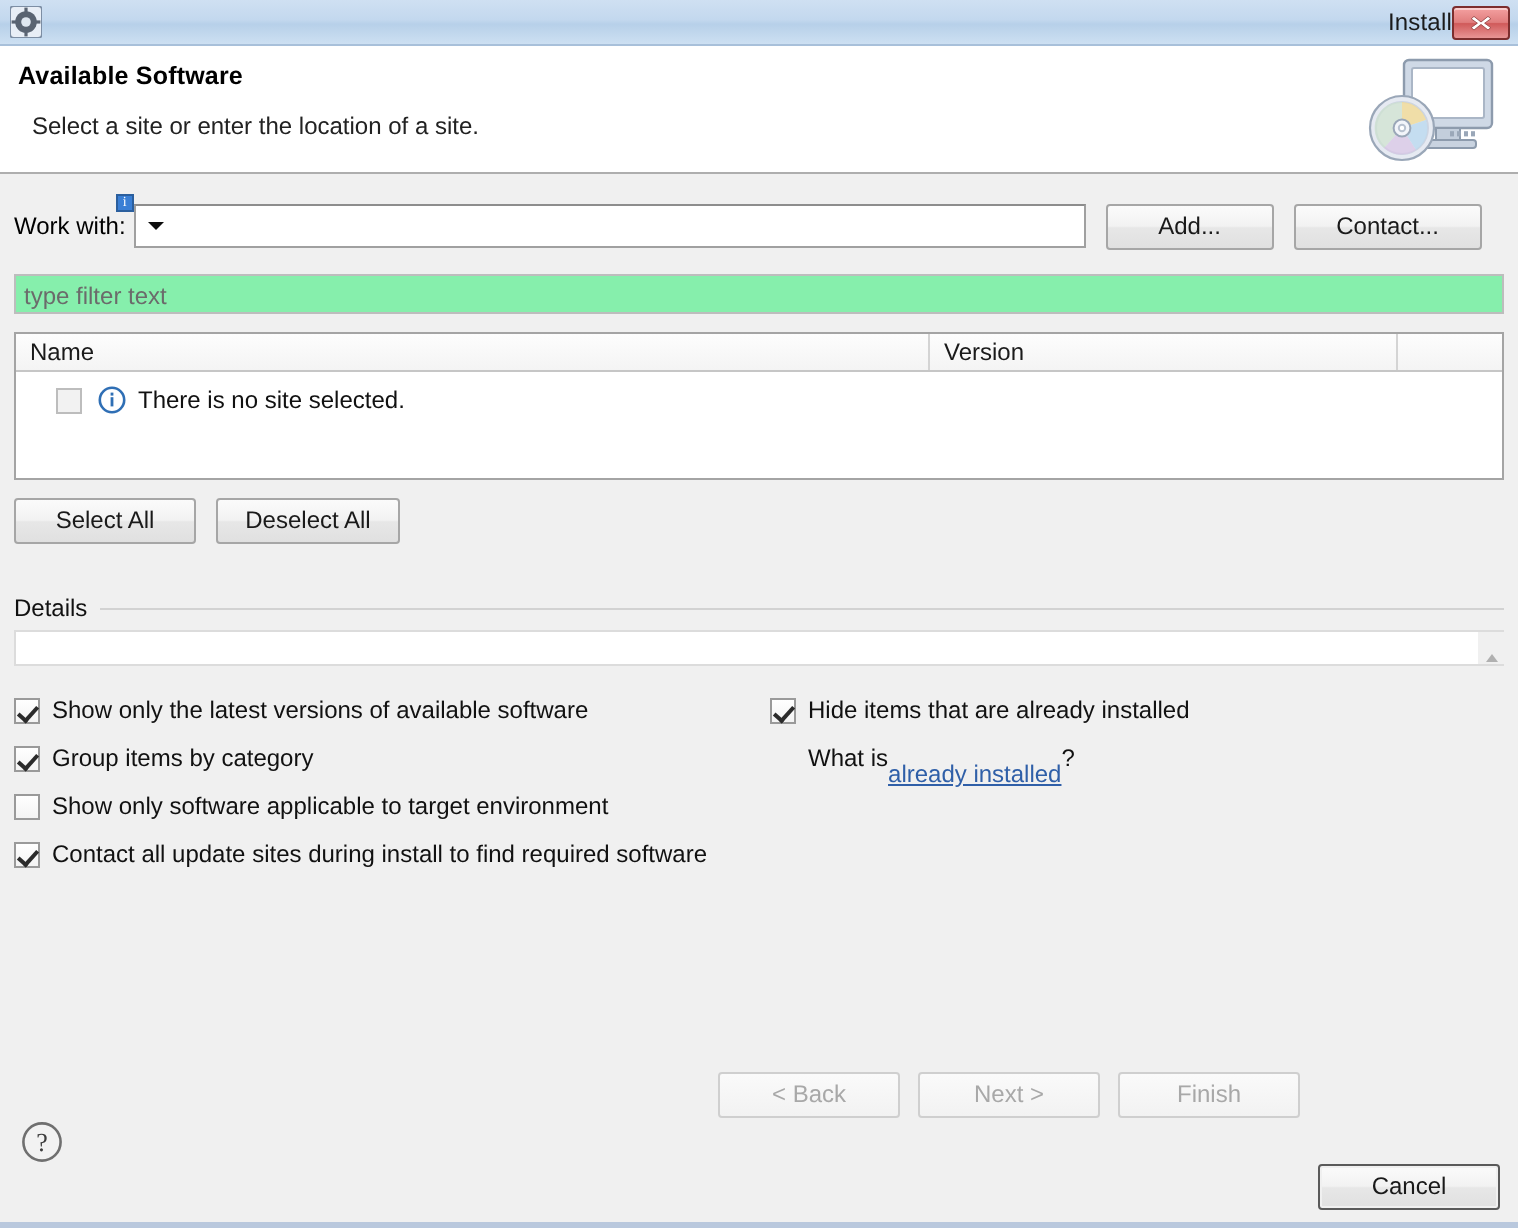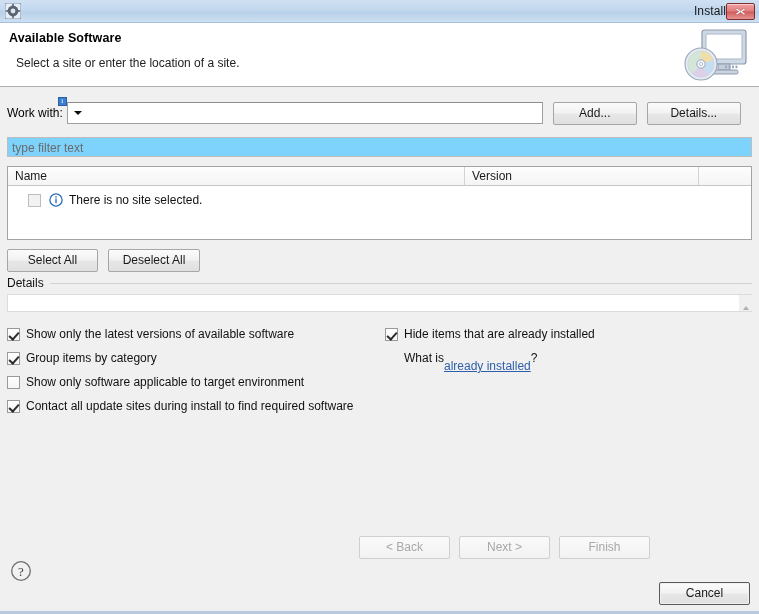--- a/index.html
+++ b/index.html
@@ -188,21 +188,21 @@
     box-shadow: 0 0 0 1px #f0f0f0 inset;
     margin-top: 46px;
   }
   .btn-add { margin-left: 10px; flex: 0 0 84px; }
   .btn-manage { margin-left: 10px; flex: 0 0 94px; }
 
   .filter-input {
     margin-top: 13px;
     width: 745px;
     height: 20px;
-    background: #7dd3fc;
+    background: #86efac;
     border: 1px solid #bdbdbd;
     font-size: 12px;
     color: #6b6b6b;
     padding: 1px 0 0 4px;
     line-height: 18px;
   }
 
   
   .table {
     margin-top: 9px;
@@ -258,21 +258,21 @@
   .row-selbtns {
     margin-top: 9px;
     display: flex;
     gap: 10px;
   }
   .btn-selall { flex: 0 0 91px; }
   .btn-deselall { flex: 0 0 92px; }
 
   
   .details-group {
-    margin-top: 3px;
+    margin-top: 24px;
     width: 745px;
     position: relative;
   }
   .details-head {
     display: flex;
     align-items: center;
     height: 16px;
   }
   .details-label {
     font-size: 12px;
@@ -438,21 +438,21 @@
       <span class="lbl-workwith">
         <span>Work with:</span>
         <span class="deco-info">i</span>
       </span>
       <div class="combo">
         <span class="combo-arrow">
           <span class="tri-down"></span>
         </span>
       </div>
       <button class="btn btn-add">Add...</button>
-      <button class="btn btn-manage">Details...</button>
+      <button class="btn btn-manage">Contact...</button>
     </div>
 
     <div class="filter-input">type filter text</div>
 
     <div class="table">
       <div class="thead">
         <div class="th c1">Name</div>
         <div class="th c2">Version</div>
         <div class="th c3"></div>
       </div>

